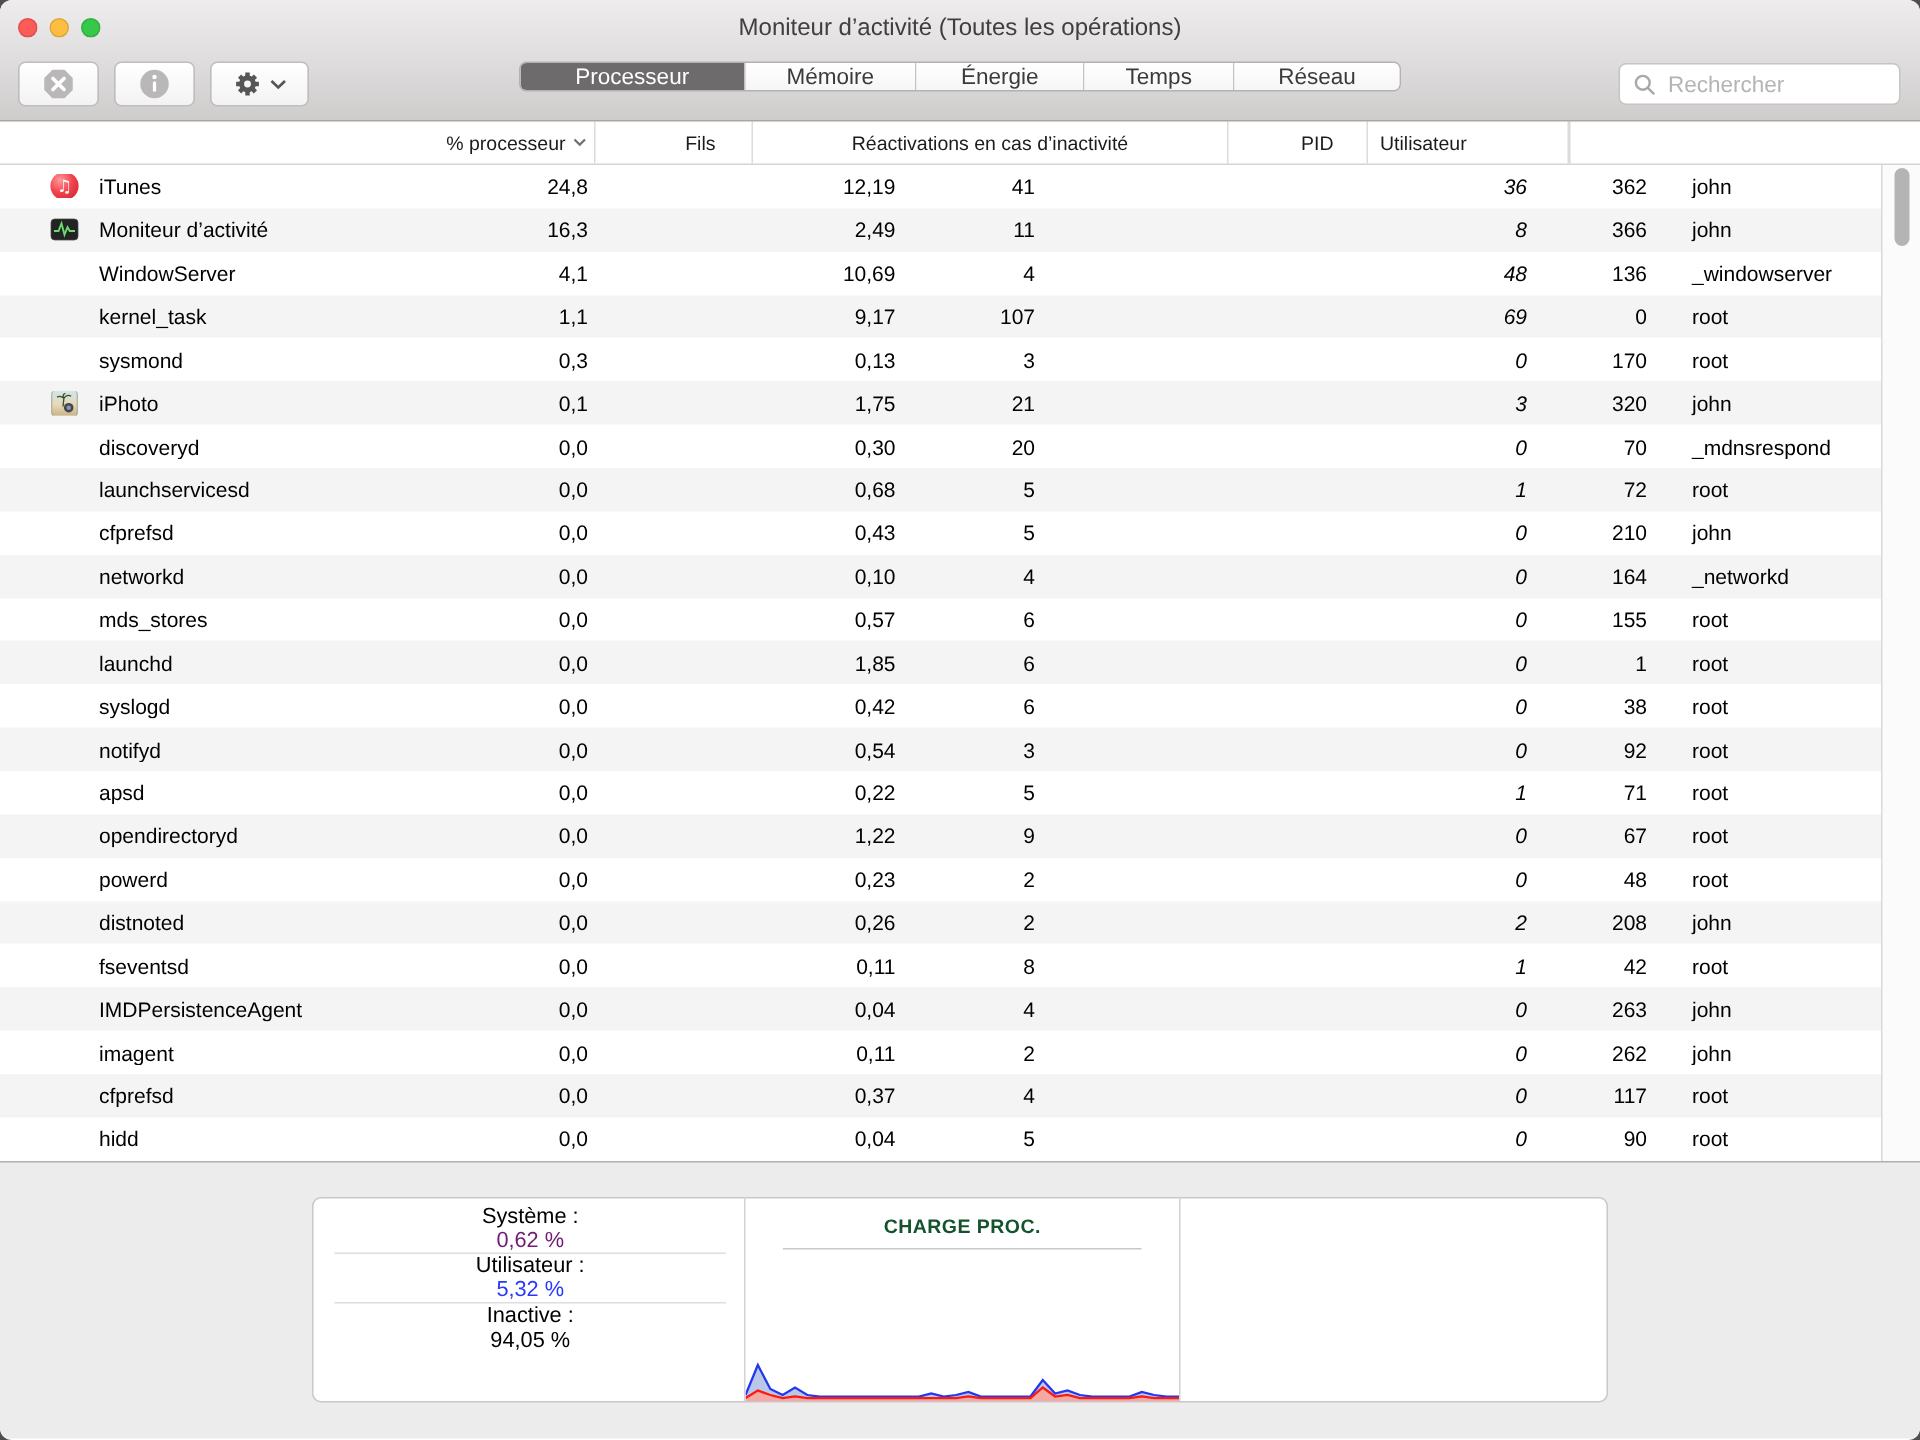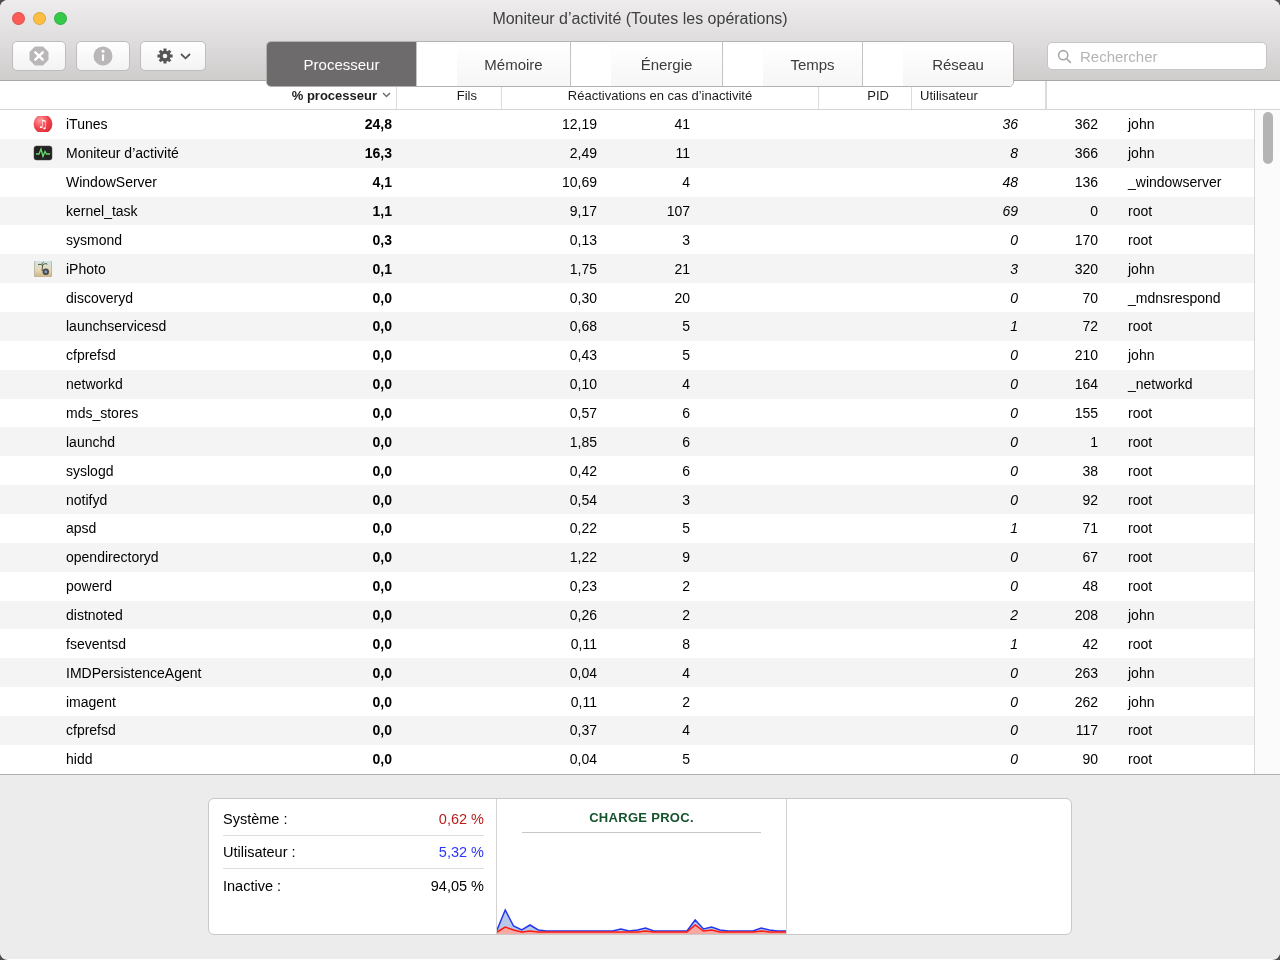--- a/index.html
+++ b/index.html
@@ -15,39 +15,39 @@
   .light{width:13px;height:13px;border-radius:50%;border:1px solid rgba(0,0,0,.12);}
   .light.red{background:#fc5b57;}
   .light.yellow{background:#fdbe41;}
   .light.green{background:#35c84a;}
   .toolbar{position:absolute;top:38px;left:0;right:0;height:42px;}
   .tb-btn{position:absolute;top:3px;height:30px;background:linear-gradient(#ffffff,#f4f3f3);
     border:1px solid #bfbdbd;border-radius:5px;display:flex;align-items:center;justify-content:center;gap:5px;}
   .btn-quit{left:12px;width:54px;}
   .btn-info{left:76px;width:54px;}
   .btn-gear{left:140px;width:66px;}
-  .segmented{position:absolute;top:3px;left:50%;transform:translateX(-50%);display:flex;height:46px;
-    border:1px solid #b3b1b1;border-radius:5px;overflow:hidden;background:#fff;gap:40px;}
+  .segmented{position:absolute;top:3px;left:50%;transform:translateX(-50%);display:flex;height:20px;
+    border:1px solid #b3b1b1;border-radius:5px;overflow:hidden;background:#fff;}
   .segment{display:flex;align-items:center;justify-content:center;font-size:15px;color:#3b3b3b;
     border-right:1px solid #c4c2c2;background:linear-gradient(#ffffff,#f7f6f6);}
   .segment:last-child{border-right:none;}
   .segment.selected{background:#6d6b6b;color:#fff;}
   .seg-0{width:150px;}.seg-1{width:114px;}.seg-2{width:112px;}.seg-3{width:100px;}.seg-4{width:110px;}
-  .search{position:absolute;top:4px;right:13px;width:220px;height:28px;background:#fff;
+  .search{position:absolute;top:4px;right:13px;width:188px;height:28px;background:#fff;
     border:1px solid #c6c4c4;border-radius:5px;display:flex;align-items:center;padding:0 9px;gap:6px;}
   .search input{border:none;outline:none;flex:1;font-size:15px;color:#333;background:transparent;
     font-family:"Liberation Sans",sans-serif;min-width:0;}
   .search input::placeholder{color:#b5b3b3;}
   
   .thead{display:flex;height:29px;background:#fff;border-bottom:1px solid #d4d4d4;font-size:13px;color:#1c1c1c;}
   .th{display:flex;align-items:center;border-right:1px solid #dcdcdc;padding:0 6px;white-space:nowrap;overflow:hidden;}
   .th:last-child{border-right:none;}
   .c,.th{flex:none;}
   .col-name{width:250px;}
-  .col-cpu{width:147px;justify-content:flex-end;text-align:center;padding-right:5px;font-weight:bold;}
+  .col-cpu{width:147px;justify-content:flex-end;text-align:center;padding-right:5px;}
   .col-time{width:208px;}
   .col-threads{width:105px;justify-content:flex-end;text-align:right;padding-right:20px;}
   .col-wake{width:317px;}
   .col-pid{width:93px;justify-content:flex-end;text-align:right;padding-right:22px;}
   .col-user{width:134px;padding-left:8px;}
   .col-scroll{width:26px;border-left:1px solid #d9d9d9;}
   .th.col-name{padding-left:8px;margin-top:32px;}
   .th.col-wake{justify-content:center;}
   .th.col-threads{padding-right:24px;}
   .sort-ind{margin-left:5px;display:inline-flex;}
@@ -66,21 +66,21 @@
   
   .scroll-track{position:absolute;top:0;right:0;width:26px;height:100%;background:#fbfbfb;border-left:1px solid #d9d9d9;}
   .scroll-thumb{position:absolute;top:2px;left:8px;width:10px;height:52px;border-radius:5px;background:#b4b4b4;}
   
   .footer{position:relative;height:185px;background:#ececec;border-top:1px solid #b1afaf;}
   .panel{position:absolute;left:208px;top:23px;width:864px;height:137px;background:#fff;
     border:1px solid #c9c7c7;border-radius:6px;display:flex;}
   .panel-left{width:288px;border-right:1px solid #d4d2d2;padding:4px 12px 0 14px;}
   .panel-mid{width:290px;border-right:1px solid #d4d2d2;position:relative;overflow:hidden;}
   .panel-right{flex:1;padding:4px 16px 0 8px;}
-  .stat-row{display:flex;justify-content:space-between;align-items:center;height:33px;font-size:14.5px;color:#000;}
+  .stat-row{display:flex;justify-content:space-between;align-items:center;height:33px;font-size:14.5px;color:#000;flex-direction:column;}
   .stat-row.sep{border-bottom:1px solid #ddd;}
   .chart-title{margin-top:11px;text-align:center;font-size:13px;font-weight:bold;color:#14532d;letter-spacing:.3px;}
   .chart-rule{border-top:1px solid #c9c7c7;margin:7px 25px 0 25px;}
   .spark{position:absolute;left:0;bottom:0;width:100%;height:38px;display:block;}
 </style>
 </head>
 <body>
 
 <div class="window">
 
@@ -457,21 +457,21 @@
     <div class="scroll-track">
       <div class="scroll-thumb"></div>
     </div>
   </div>
 
   <div class="footer">
     <div class="panel">
       <div class="panel-left">
         <div class="stat-row sep">
           <span>Système :</span>
-          <span style="color: #b91c1c; text-align: center;">0,62 %</span>
+          <span style="color: #701a75; text-align: center;">0,62 %</span>
         </div>
         <div class="stat-row sep">
           <span>Utilisateur :</span>
           <span style="color: rgb(40, 55, 253);">5,32 %</span>
         </div>
         <div class="stat-row">
           <span>Inactive :</span>
           <span style="color: rgb(0, 0, 0);">94,05 %</span>
         </div>
       </div>

